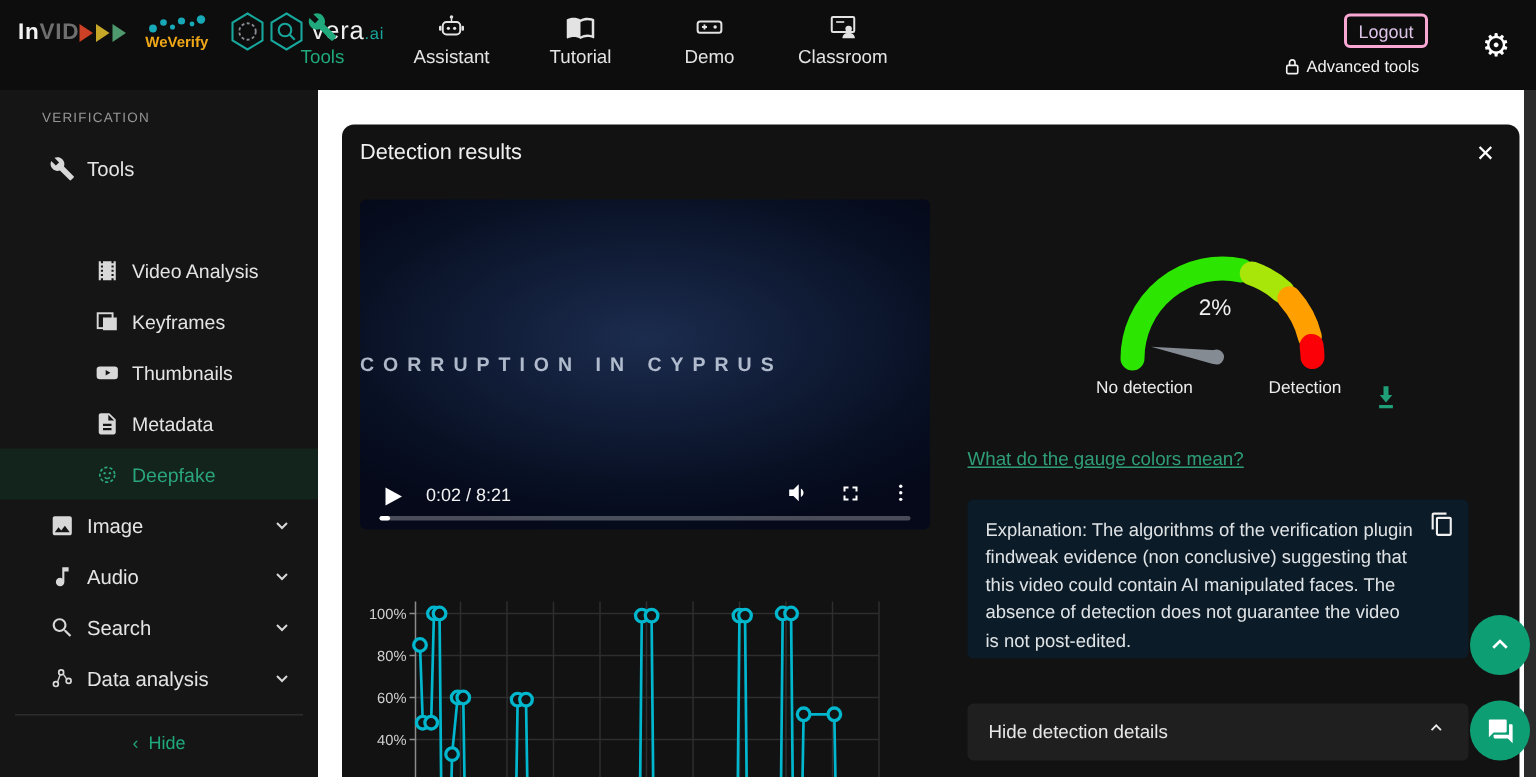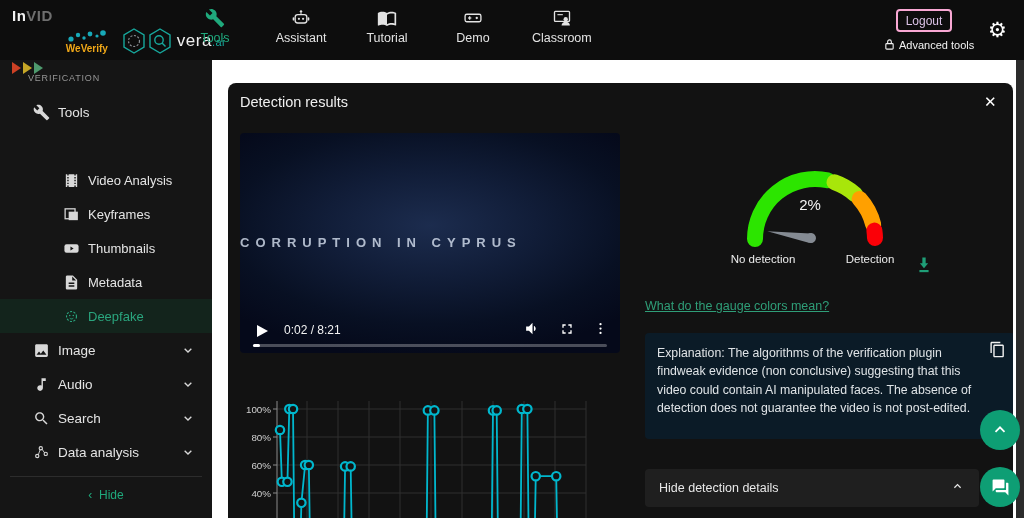--- a/index.html
+++ b/index.html
@@ -2,40 +2,40 @@
 <html><head>
 <meta charset="utf-8">
 <style>
   * { margin:0; padding:0; box-sizing:border-box; }
   html,body { width:1024px; height:518px; overflow:hidden; background:#1d1d1d;
     font-family:"Liberation Sans", sans-serif; color:#e6e6e6; }
 
   
   .navbar { position:absolute; left:0; top:0; width:1024px; height:60px; background:#0d0d0d; z-index:5; }
   .logo-wrap { position:absolute; left:12px; top:8px; display:flex; align-items:center; gap:12px; }
-  .invid { display:flex; flex-direction:column; line-height:1;gap:37px; }
+  .invid { display:flex; flex-direction:row; line-height:1; }
   .invid .word { font-size:15px; font-weight:bold; letter-spacing:.5px; }
   .invid .word .in { color:#f2f2f2; } .invid .word .vid { color:#6e6e6e; }
   .tris { display:flex; gap:2px; margin-top:2px; }
   .tri { width:0; height:0; border-left:9px solid #cc4125; border-top:6px solid transparent; border-bottom:6px solid transparent; }
   .tri.y { border-left-color:#c7a727; } .tri.g { border-left-color:#4e9a6e; }
   .weverify { display:flex; flex-direction:column; align-items:center; line-height:1; }
   .weverify .brand { color:#f0a818; font-size:10px; font-weight:bold; margin-top:1px; }
   .vera { display:flex; align-items:center; gap:4px; }
   .vera .vtxt { font-size:17px; color:#efefef; letter-spacing:.5px; }
   .vera .vtxt .ai { color:#17a79c; font-size:11px; }
   .nav-items { position:absolute; left:188px; top:8px; display:flex; gap:32px; }
   .nav-item { display:flex; flex-direction:column; align-items:center; gap:3px; cursor:pointer; min-width:54px; }
   .nav-item .lbl { font-size:12.5px; color:#e3e3e3; }
   .nav-item.active .lbl { color:#1fa97c; }
   .nav-item svg { height:20px; }
   .logout-btn { position:absolute; left:896px; top:9px; width:56px; height:23px; background:transparent;
     border:2px solid #f9a8d4; border-radius:4px; color:#dcc3e8; font-size:12px; cursor:pointer;
     font-family:"Liberation Sans",sans-serif; }
-  .adv-tools { position:absolute; left:884px; top:38px; display:flex; align-items:center; gap:4px;
+  .adv-tools { position:absolute; left:856px; top:38px; display:flex; align-items:center; gap:4px;
     font-size:11px; color:#f2f2f2; cursor:pointer; }
   .gear { position:absolute; left:988px; top:18px; font-size:21px; color:#ffffff; cursor:pointer; }
 
   
   .sidebar { position:absolute; left:0; top:60px; width:212px; height:458px; background:#151515; }
   .section-label { position:absolute; left:28px; top:13px; font-size:9px; letter-spacing:.8px; color:#969696; }
   .side-row { position:absolute; left:0; width:212px; height:34px; display:flex; align-items:center; cursor:pointer; }
   .side-row .ic { position:absolute; left:32px; width:18px; height:18px; display:flex; align-items:center; justify-content:center; }
   .side-row .ic svg { width:17px; height:17px; }
   .side-row .lbl { position:absolute; left:58px; font-size:13.5px; color:#e4e4e4; }
@@ -70,21 +70,21 @@
     border-radius:2px; cursor:pointer; }
   .progress .played { width:7px; height:3px; background:#ffffff; border-radius:2px; }
 
   
   .gauge-wrap { position:absolute; left:492px; top:74px; width:190px; height:102px; }
   .gauge-label { position:absolute; font-size:11.5px; color:#ececec; }
   .dl-btn { position:absolute; left:686px; top:172px; width:22px; height:22px; cursor:pointer; }
   .gauge-link { position:absolute; left:417px; top:216px; font-size:12.5px; color:#2f9e78;
     text-decoration:underline; cursor:pointer; }
 
-  .explain-box { position:absolute; left:417px; top:250px; width:370px; height:106px; background:#0b1b27;
+  .explain-box { position:absolute; left:417px; top:250px; width:334px; height:106px; background:#0b1b27;
     border-radius:4px; padding:11px 34px 11px 12px; }
   .explain-text { font-size:12.3px; line-height:1.5; color:#dfe3e6; }
   .copy-btn { position:absolute; right:8px; top:8px; width:18px; height:18px; cursor:pointer; }
 
   .details-bar { position:absolute; left:417px; top:386px; width:334px; height:38px; background:#1f1f1f;
     border-radius:4px; display:flex; align-items:center; padding:0 14px; cursor:pointer; }
   .details-bar .lbl { font-size:12.5px; color:#e8e8e8; }
   .details-bar .chev { margin-left:auto; }
 
   .chart-wrap { position:absolute; left:14px; top:310px; width:376px; height:125px; }

